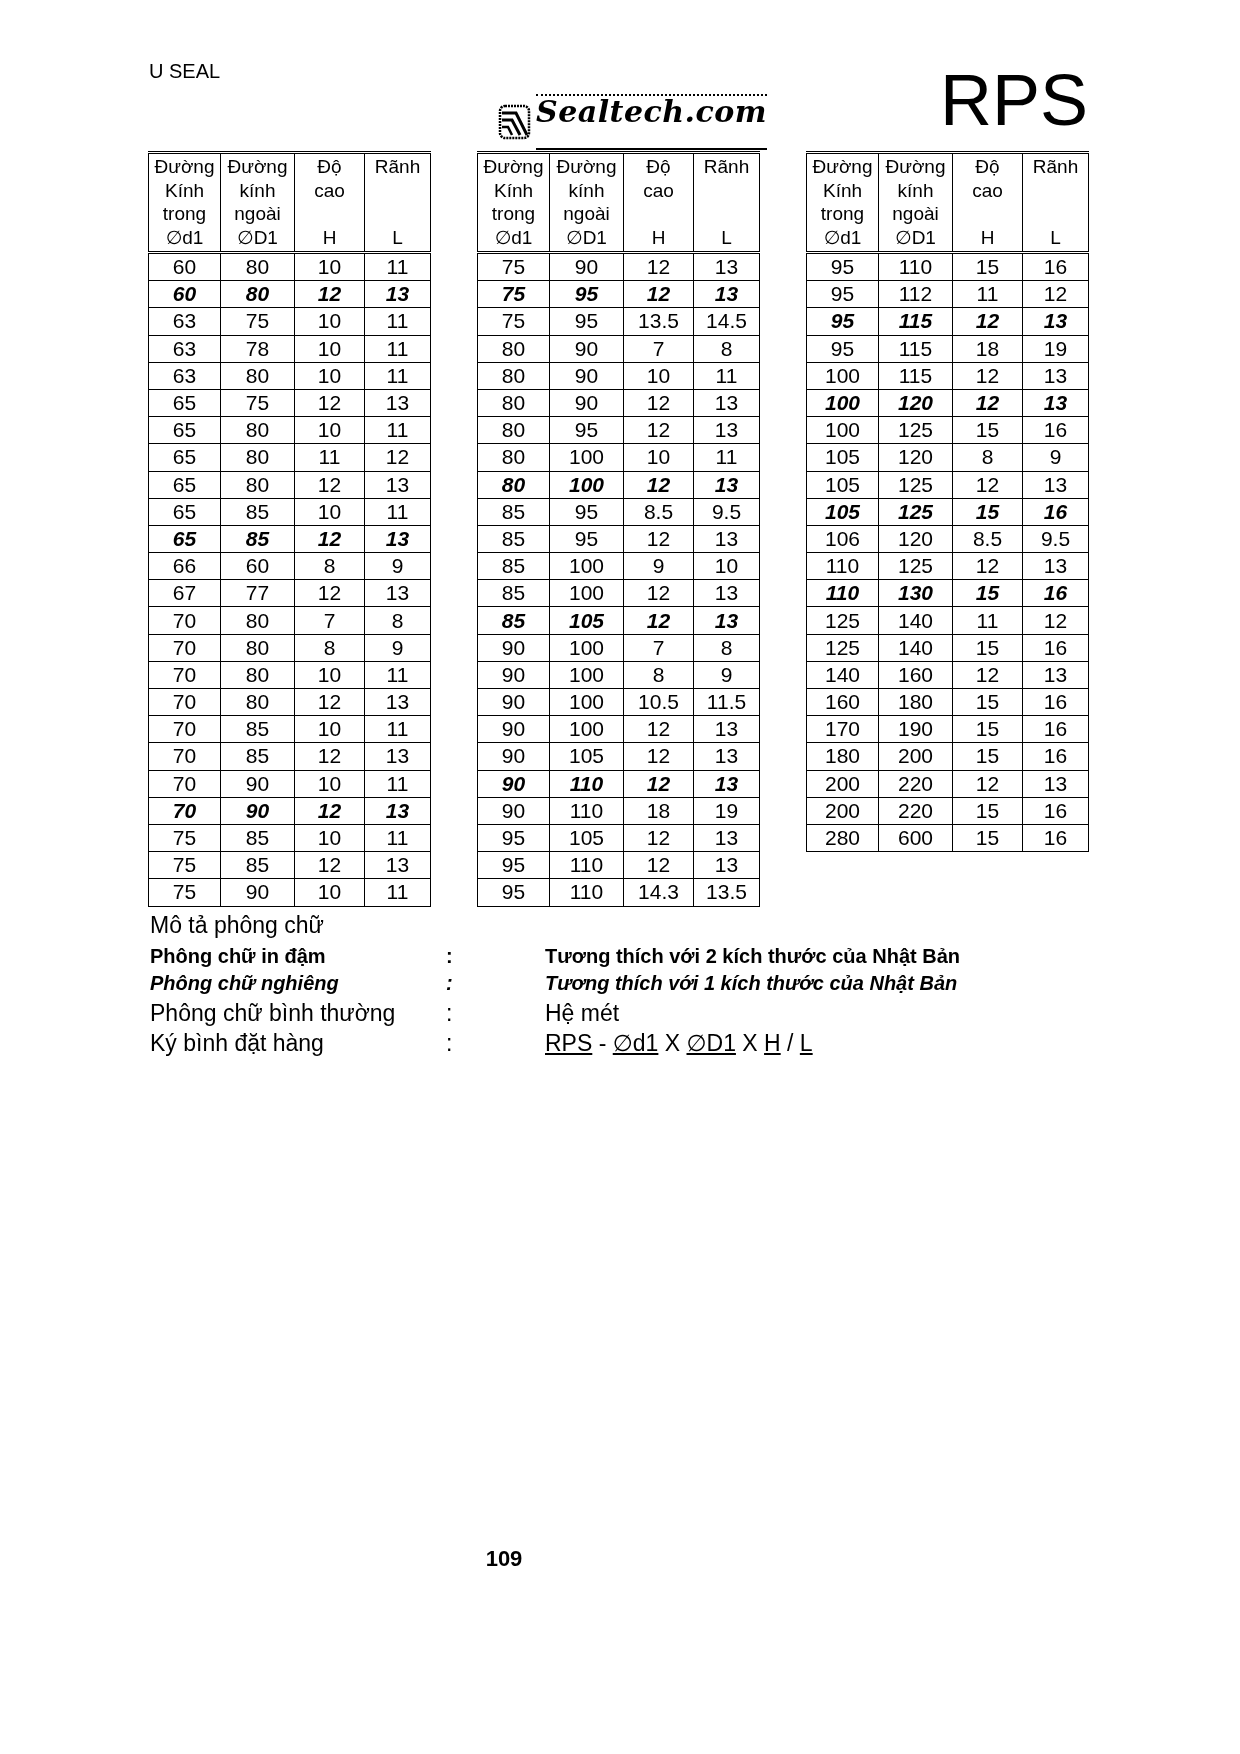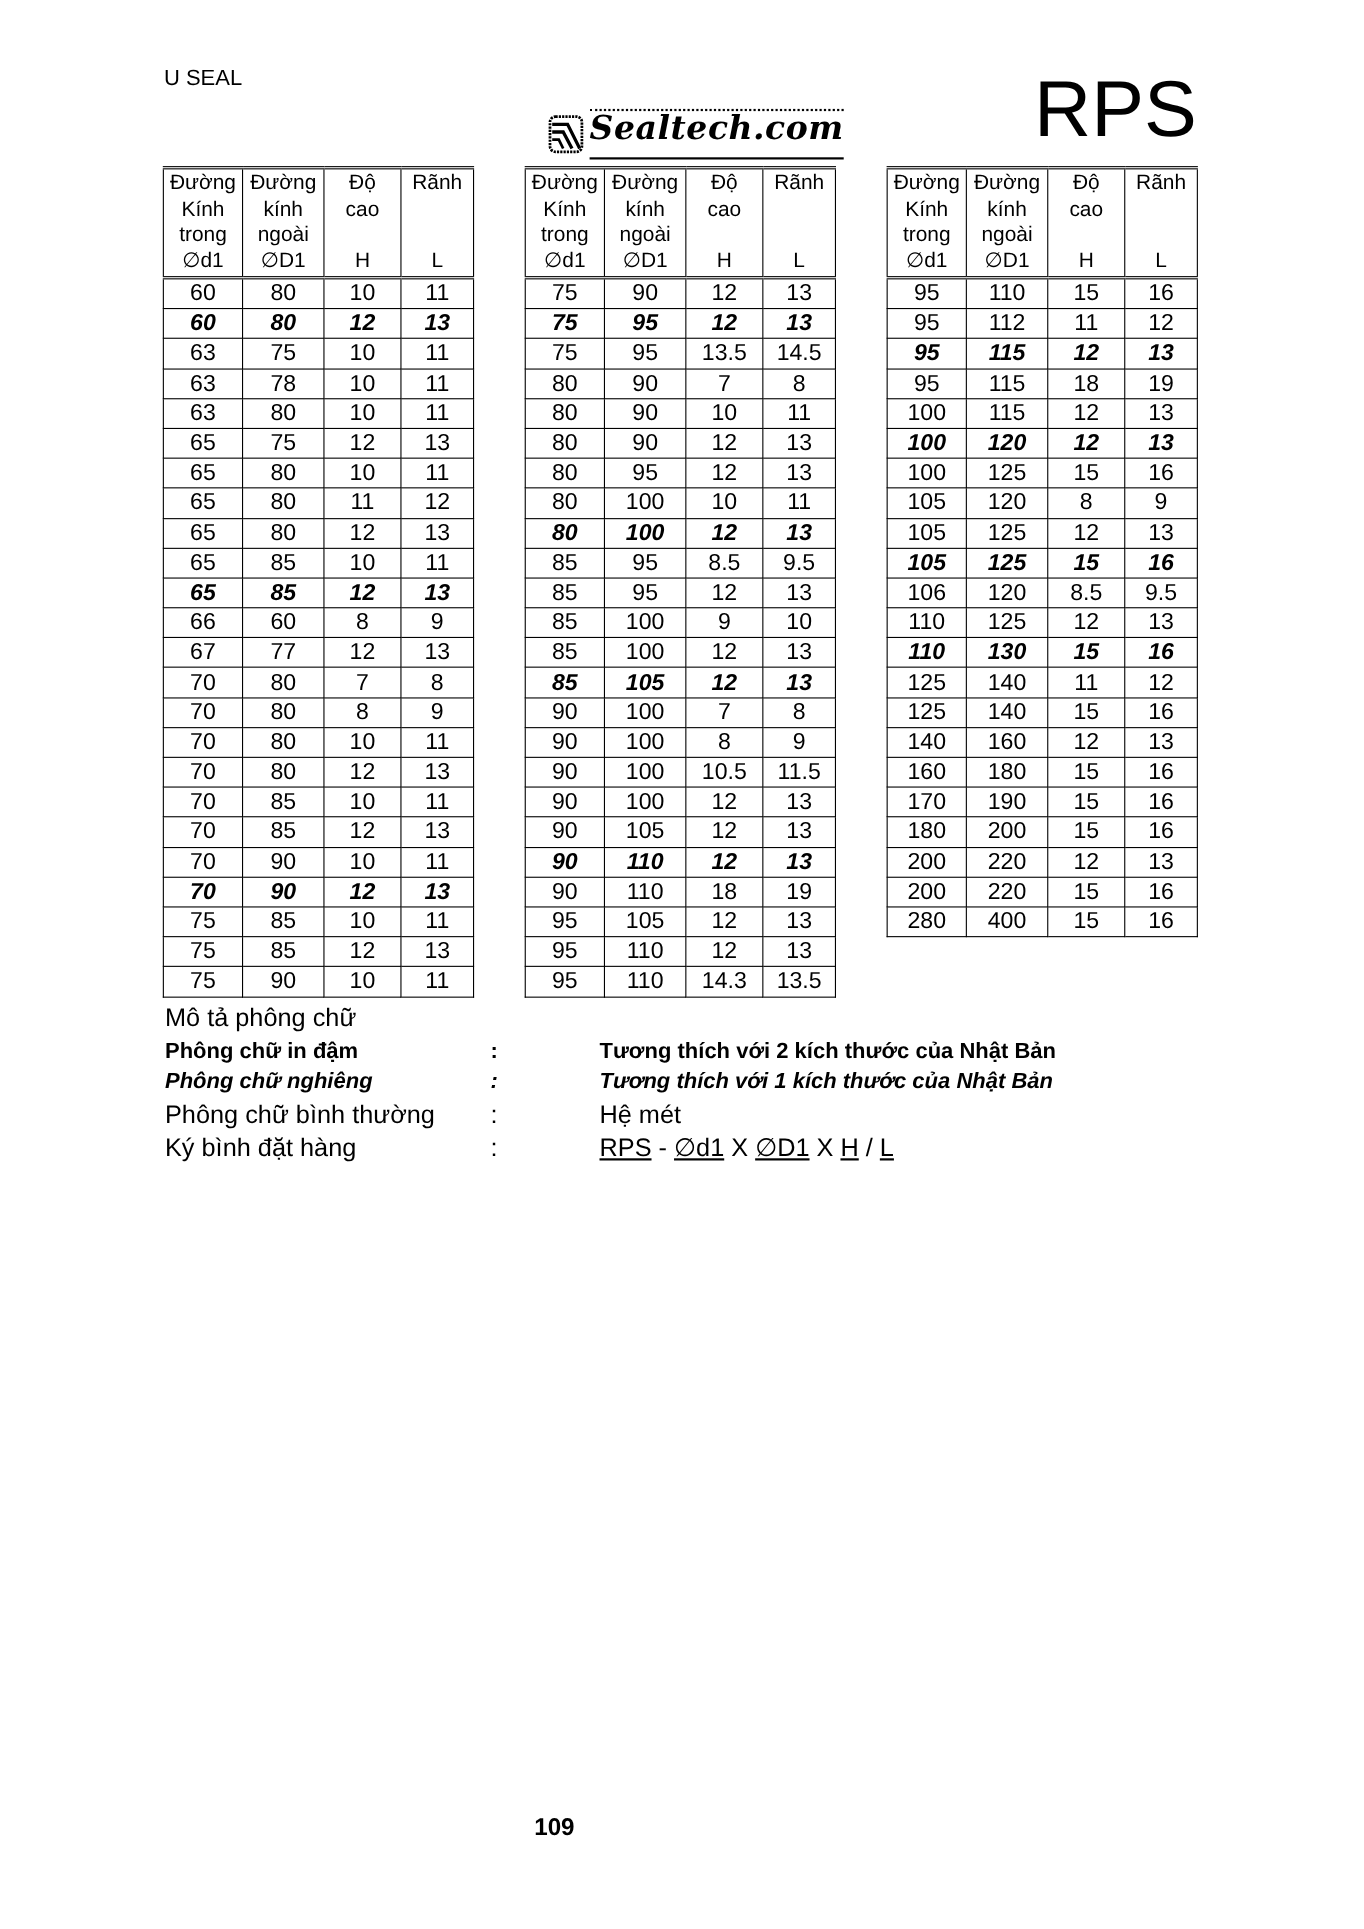--- a/index.html
+++ b/index.html
@@ -3,21 +3,21 @@
 <meta charset="utf-8">
 <style>
   html, body { margin: 0; padding: 0; background: #ffffff; }
   body { width: 1240px; height: 1754px; position: relative; overflow: hidden;
          font-family: "Liberation Sans", "DejaVu Sans", sans-serif; color: #000; }
   .title-left { position: absolute; left: 149px; top: 60px; font-size: 20px; letter-spacing: 0px; }
   .title-right { position: absolute; left: 940px; top: 64px; font-size: 72px; line-height: 72px; }
   .logo { position: absolute; left: 498px; top: 101px; height: 42px; display: flex; align-items: center; }
   .logo-icon { width: 34px; height: 38px; }
   .logo-text { font-family: "DejaVu Serif", "Liberation Serif", serif; font-style: italic; font-weight: bold;
-               font-size: 30px; margin-left: 4px; padding-bottom: 10px;
+               font-size: 30px; margin-left: 4px; padding-bottom: 20px;
                border-top: 2px dotted #000; border-bottom: 2px solid #000; line-height: 32px; letter-spacing: 0.5px; }
   .tbl { position: absolute; top: 151px; border-collapse: collapse; table-layout: fixed;
          font-size: 21px; }
   .tbl th, .tbl td { border: 1px solid #000; text-align: center; padding: 0; }
   .tbl thead tr.top th { border-top: 3px double #000; }
   .tbl th { font-weight: normal; font-size: 19px; line-height: 23.5px; vertical-align: top; padding-top: 1px; height: 96px; margin-top: 28px; }
   .tbl thead th { border-bottom: 3px double #000; }
   .tbl td { height: 26.2px; line-height: 26px; }
   .tbl td.b { font-weight: bold; font-style: italic; }
   .t1 { left: 148px; }
@@ -29,21 +29,21 @@
   col.c4 { width: 66px; }
   .hdr-line { display: block; }
   .legend { position: absolute; left: 150px; top: 912px; font-size: 23px; }
   .legend .row { position: absolute; left: 0; white-space: nowrap; height: 28px; }
   .legend .lbl { position: absolute; left: 0; white-space: nowrap; }
   .legend .colon { position: absolute; left: 296px; }
   .legend .val { position: absolute; left: 348px; white-space: nowrap; margin-left: 47px; }
   .legend .bold { font-weight: bold; font-size: 20px; }
   .legend .italic { font-weight: bold; font-style: italic; font-size: 20px; }
   .u { text-decoration: underline; }
-  .page-num { position: absolute; left: 0; width: 1008px; top: 1648px; text-align: center; font-size: 22px; font-weight: bold; }
+  .page-num { position: absolute; left: 0; width: 1008px; top: 1546px; text-align: center; font-size: 22px; font-weight: bold; }
 </style>
 </head>
 <body>
 
 <div class="title-left">U SEAL</div>
 
 <div class="logo">
   <svg class="logo-icon" viewBox="0 0 34 38">
     <rect x="2" y="3" width="29" height="32" rx="5" fill="none" stroke="#000" stroke-width="2.5" stroke-dasharray="2 1"></rect>
     <path d="M4 10 L18 10 L29 32" fill="none" stroke="#000" stroke-width="3"></path>
@@ -578,21 +578,21 @@
         <td>13</td>
       </tr>
       <tr>
         <td>200</td>
         <td>220</td>
         <td>15</td>
         <td>16</td>
       </tr>
       <tr>
         <td>280</td>
-        <td>400</td>
+        <td>600</td>
         <td>15</td>
         <td>16</td>
       </tr>
     </tbody>
 </table>
 
 <div class="legend">
   <div class="row" style="top:0px;">
     <span class="lbl">Mô tả phông chữ</span>
   </div>

